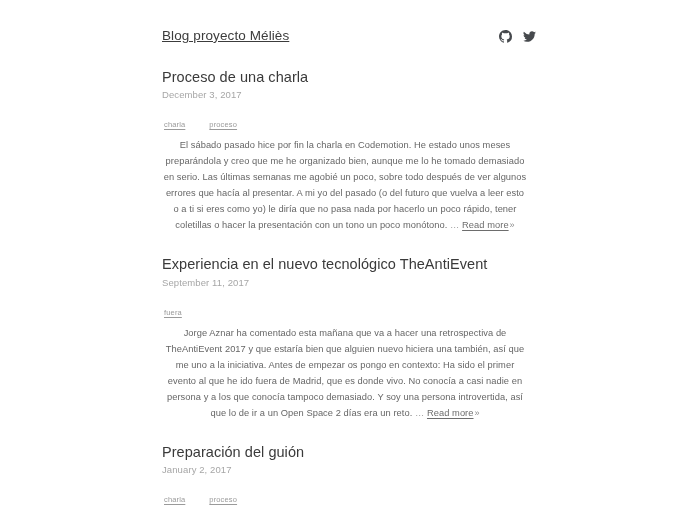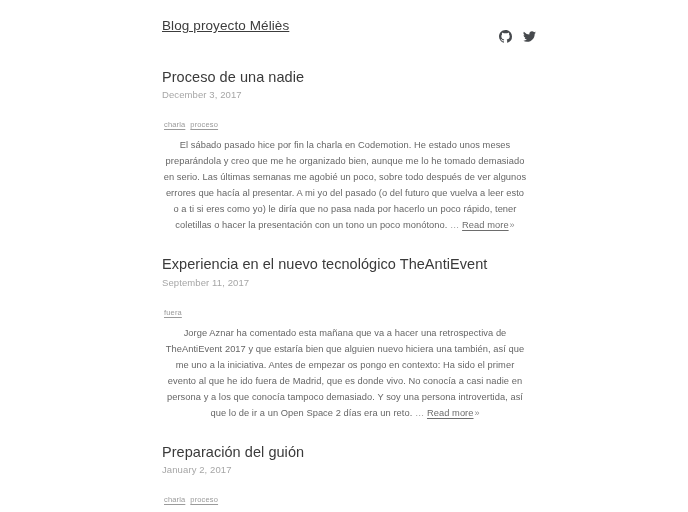--- a/index.html
+++ b/index.html
@@ -18,20 +18,21 @@
   .page {
     width: 688px;
     height: 512px;
     position: relative;
     background: #ffffff;
   }
 
   
   .site-header {
     display: flex;
+    align-items: center;
     justify-content: space-between;
     padding: 18px 152px 0 162px;
     height: 36px;
     box-sizing: content-box;
   }
   .site-title {
     font-size: 13.5px;
     font-weight: 400;
     color: #3c3c3c;
     letter-spacing: .1px;
@@ -75,21 +76,21 @@
     font-size: 9.5px;
     color: #a6a6a6;
     margin: 2px 0 12px 0;
     line-height: 1.3;
     letter-spacing: .1px;
   }
 
   .tag-list {
     display: flex;
     align-items: center;
-    gap: 5px;
+    gap: 24px;
     margin: 0 0 7px 2px;
     padding: 0;
     list-style: none;
   }
   .tag {
     font-size: 7.5px;
     color: #9a9a9a;
     text-decoration: underline;
     text-underline-offset: 2px;
     letter-spacing: .15px;
@@ -135,21 +136,21 @@
         <svg viewBox="0 0 16 16" width="13" height="13" fill="currentColor" aria-hidden="true">
           <path d="M16 3.04c-.59.26-1.22.44-1.89.52.68-.41 1.2-1.05 1.44-1.82-.63.38-1.33.65-2.08.8a3.28 3.28 0 0 0-5.59 2.99A9.32 9.32 0 0 1 1.11 2.1a3.28 3.28 0 0 0 1.02 4.38c-.54-.02-1.05-.17-1.49-.41v.04a3.28 3.28 0 0 0 2.63 3.22c-.48.13-.99.15-1.48.06a3.28 3.28 0 0 0 3.06 2.28A6.59 6.59 0 0 1 0 13.03a9.29 9.29 0 0 0 5.03 1.47c6.04 0 9.34-5 9.34-9.34l-.01-.43A6.6 6.6 0 0 0 16 3.04z"></path>
         </svg>
       </a>
     </nav>
   </header>
 
   <main class="post-list">
 
     <article class="post">
-      <h2 class="post-title">Proceso de una nadie</h2>
+      <h2 class="post-title">Proceso de una charla</h2>
       <div class="post-date">December 3, 2017</div>
       <ul class="tag-list">
         <li><a class="tag" href="#">charla</a></li>
         <li><a class="tag" href="#">proceso</a></li>
       </ul>
       <p class="post-excerpt"><span>El sábado pasado hice por fin la charla en Codemotion. He estado unos meses preparándola y creo que me he organizado bien, aunque me lo he tomado demasiado en serio. Las últimas semanas me agobié un poco, sobre todo después de ver algunos errores que hacía al presentar. A mi yo del pasado (o del futuro que vuelva a leer esto o a ti si eres como yo) le diría que no pasa nada por hacerlo un poco rápido, tener coletillas o hacer la presentación con un tono un poco monótono.</span> <span class="ellipsis">…</span> <a class="read-more" href="#">Read more</a><span class="read-more-arrow">»</span></p>
     </article>
 
     <article class="post">
       <h2 class="post-title">Experiencia en el nuevo tecnológico TheAntiEvent</h2>

